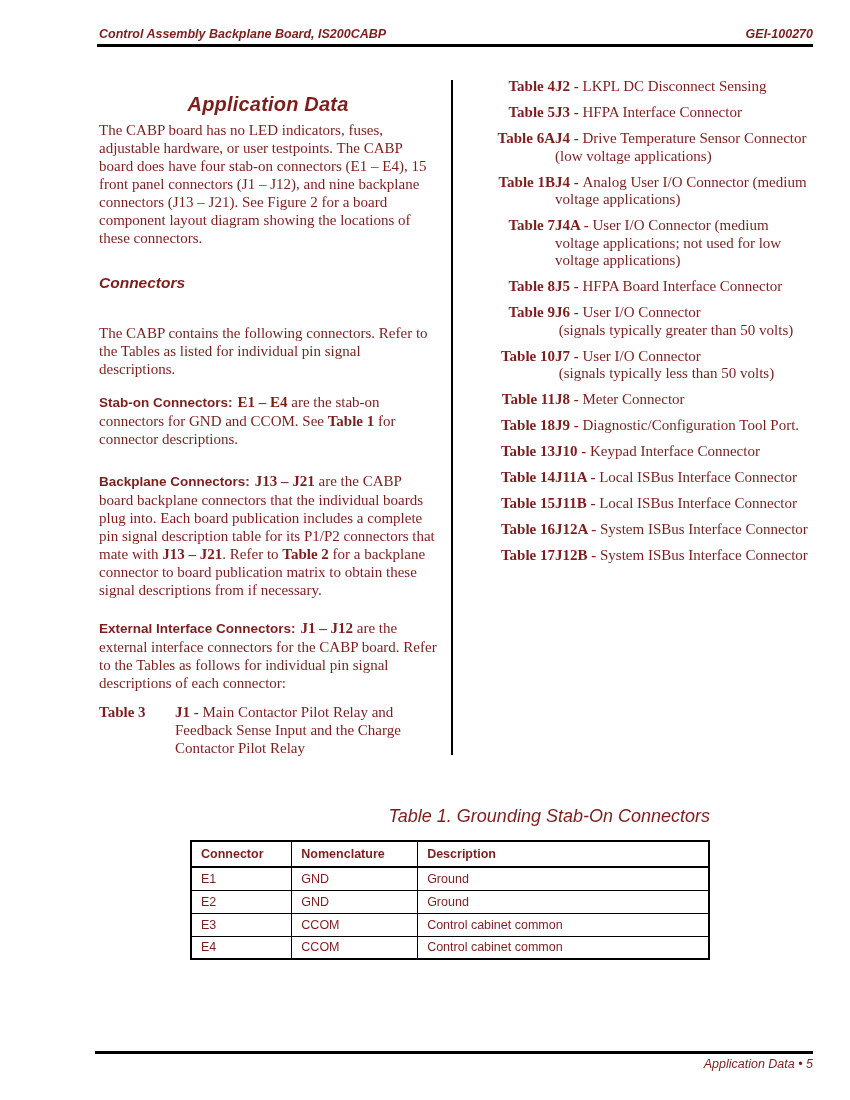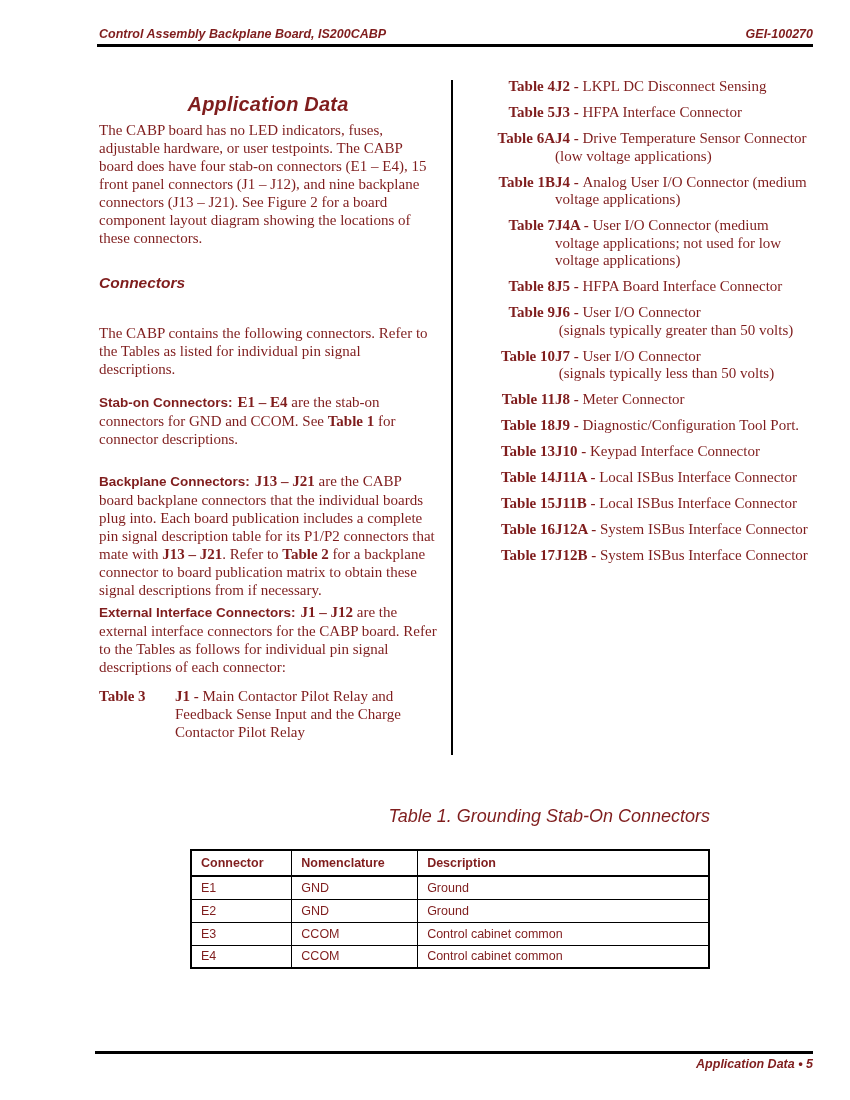--- a/index.html
+++ b/index.html
@@ -39,21 +39,21 @@
     text-align:center; margin-top:33px; letter-spacing:.2px;
   }
   .p-intro      { margin-top:8px; }
   .h-connectors {
     font-family:"Liberation Sans", sans-serif;
     font-weight:bold; font-style:italic; font-size:15.5px; margin-top:27px;
   }
   .p-conn-intro { margin-top:32px; }
   .p-stab      { margin-top:15px; }
   .p-backplane { margin-top:24px; }
-  .p-external  { margin-top:4px; }
+  .p-external  { margin-top:20px; }
 
   .seg-b { font-weight:bold; }
   .seg-runin {
     font-family:"Liberation Sans", sans-serif;
     font-weight:bold; font-size:13.5px; margin-right:5px;
   }
 
   .t3-entry { display:flex; margin-top:11px; }
   .t3-label { width:76px; flex:none; font-weight:bold; }
   .t3-desc  { flex:1; }
@@ -62,40 +62,40 @@
   .toc-label { width:83px; flex:none; font-weight:bold;text-align:right; }
   .toc-desc  { flex:1; white-space:pre-wrap; }
 
   
   .table1-wrap { position:absolute; left:190px; top:806px; width:520px; }
   .table1-caption {
     font-family:"Liberation Sans", sans-serif; font-style:italic;
     font-size:18px; text-align:right;
   }
   table.t1 {
-    border-collapse:collapse; width:520px; margin-top:22px;
+    border-collapse:collapse; width:520px; margin-top:13px;
     font-family:"Liberation Sans", sans-serif; font-size:12.5px;
     border:2px solid #000;
   }
   table.t1 th, table.t1 td {
     border:1.5px solid #000; text-align:left; padding:3px 9px;
     vertical-align:middle;
   }
   table.t1 th { border-bottom:2.5px solid #000; font-weight:bold; height:26px; }
   table.t1 td { height:23px; }
   .c-connector { width:101px; }
   .c-nomen     { width:126px; }
   .c-desc      { width:293px; }
 
   
   .ftr-rule { position:absolute; top:1051px; left:95px; width:718px; height:2.5px; background:#000; }
   .ftr-text {
     position:absolute; top:1057px; right:37px;
     font-family:"Liberation Sans", sans-serif;
-    font-weight:bold; font-style:italic; font-size:12.5px;
+    font-weight:normal; font-style:italic; font-size:12.5px;
   }
 </style>
 </head>
 <body>
 
 <div class="page">
 
   <div class="hdr-left">Control Assembly Backplane Board, IS200CABP</div>
   <div class="hdr-right">GEI-100270</div>
   <div class="hdr-rule"></div>

